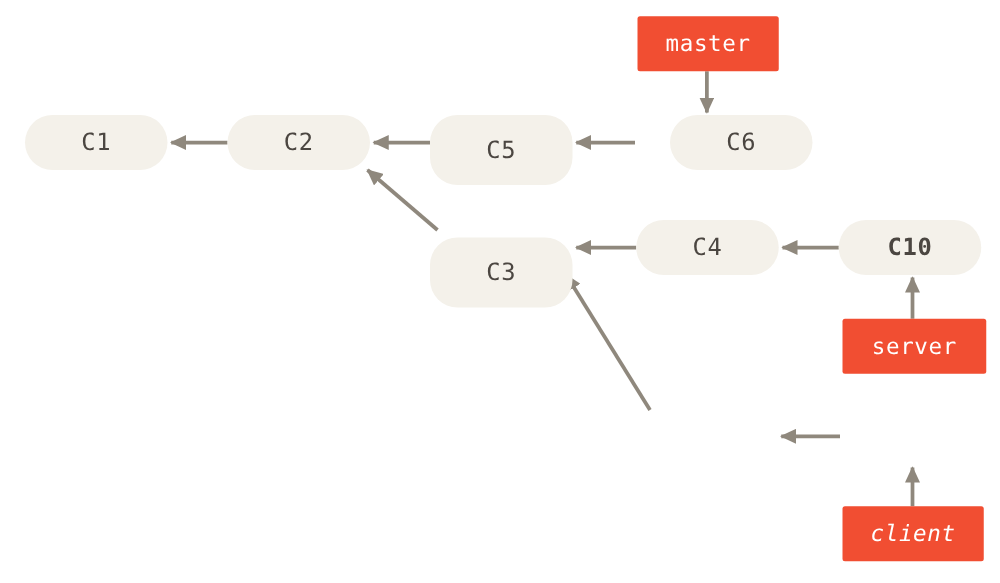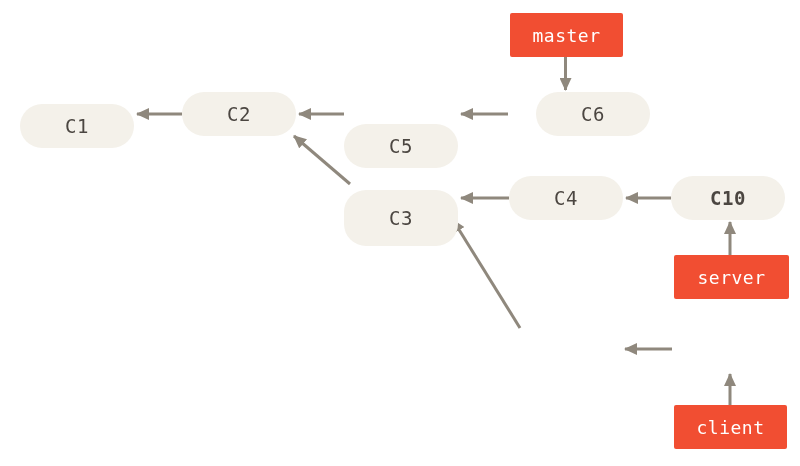--- a/index.html
+++ b/index.html
@@ -66,23 +66,23 @@
       <line x1="344" y1="114" x2="299" y2="114" marker-end="url(#arrowhead)"></line>
       <line x1="508" y1="114" x2="461" y2="114" marker-end="url(#arrowhead)"></line>
       <line x1="350" y1="184" x2="294" y2="136" marker-end="url(#arrowhead)"></line>
       <line x1="509" y1="198" x2="461" y2="198" marker-end="url(#arrowhead)"></line>
       <line x1="671" y1="198" x2="626" y2="198" marker-end="url(#arrowhead)"></line>
       <line x1="730" y1="255" x2="730" y2="222" marker-end="url(#arrowhead)"></line>
       <line x1="520" y1="328" x2="453" y2="220" marker-end="url(#arrowhead)"></line>
       <line x1="672" y1="349" x2="625" y2="349" marker-end="url(#arrowhead)"></line>
       <line x1="730" y1="405" x2="730" y2="374" marker-end="url(#arrowhead)"></line>
     </svg>
-<div class="commit-node" style="left: 20px; top: 92px; width: 114px; height: 44px; margin-top: 12px;">C1</div>
+<div class="commit-node" style="left: 20px; top: 92px; width: 114px; height: 44px;">C1</div>
     <div class="commit-node" style="left: 182px; top: 92px; width: 114px; height: 44px; text-align: right;">C2</div>
-    <div class="commit-node" style="left: 344px; top: 92px; width: 114px; height: 44px; margin-top: 32px;">C5</div>
+    <div class="commit-node" style="left: 344px; top: 92px; width: 114px; height: 56px;">C5</div>
     <div class="commit-node" style="left: 536px; top: 92px; width: 114px; height: 44px;">C6</div>
     <div class="commit-node" style="left: 344px; top: 190px; width: 114px; height: 56px;">C3</div>
     <div class="commit-node" style="left: 509px; top: 176px; width: 114px; height: 44px; text-align: right;">C4</div>
     <div class="commit-node" style="left: 671px; top: 176px; width: 114px; height: 44px; font-weight: bold;">C10</div>
     <div class="branch-label" style="left: 510px; top: 13px; width: 113px; height: 44px;">master</div>
     <div class="branch-label" style="left: 674px; top: 255px; width: 115px; height: 44px;">server</div>
-    <div class="branch-label" style="left: 674px; top: 405px; width: 113px; height: 44px;">client</div>
+    <div class="branch-label" style="left: 674px; top: 405px; width: 113px; height: 44px; font-style: italic;">client</div>
   </div>
 
 </body></html>

